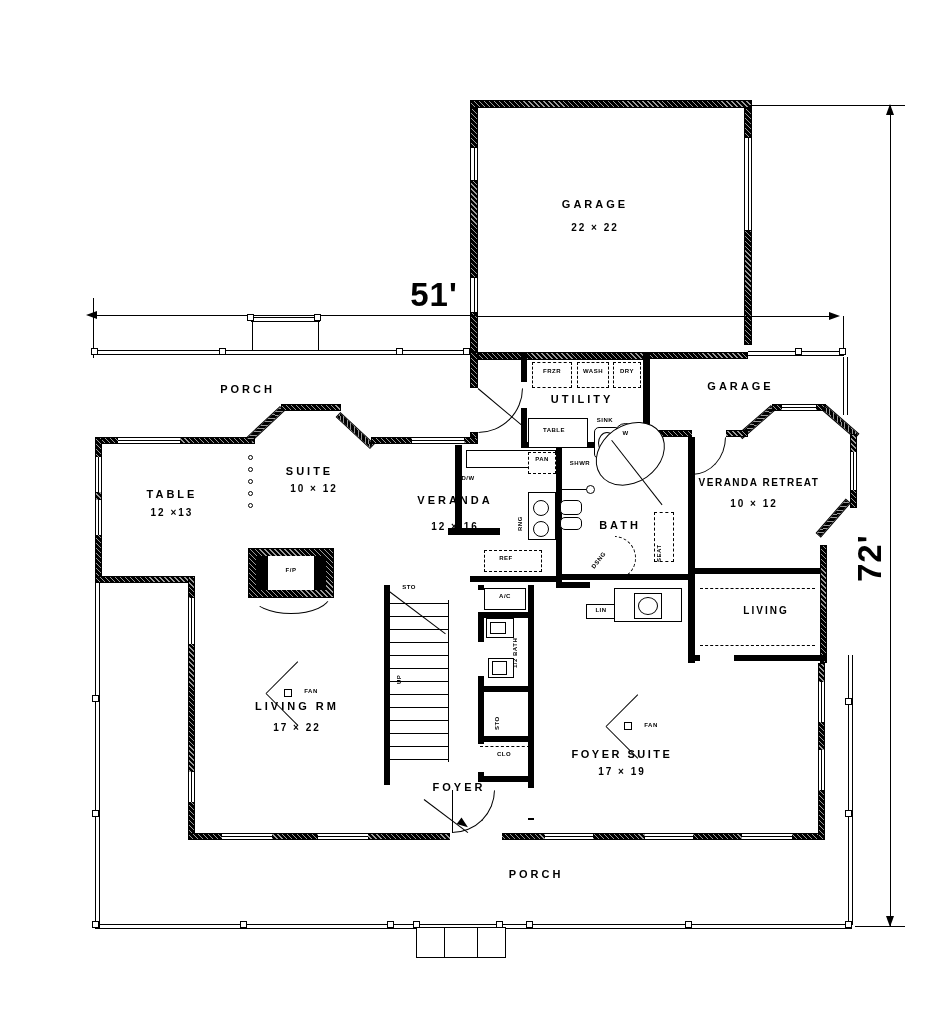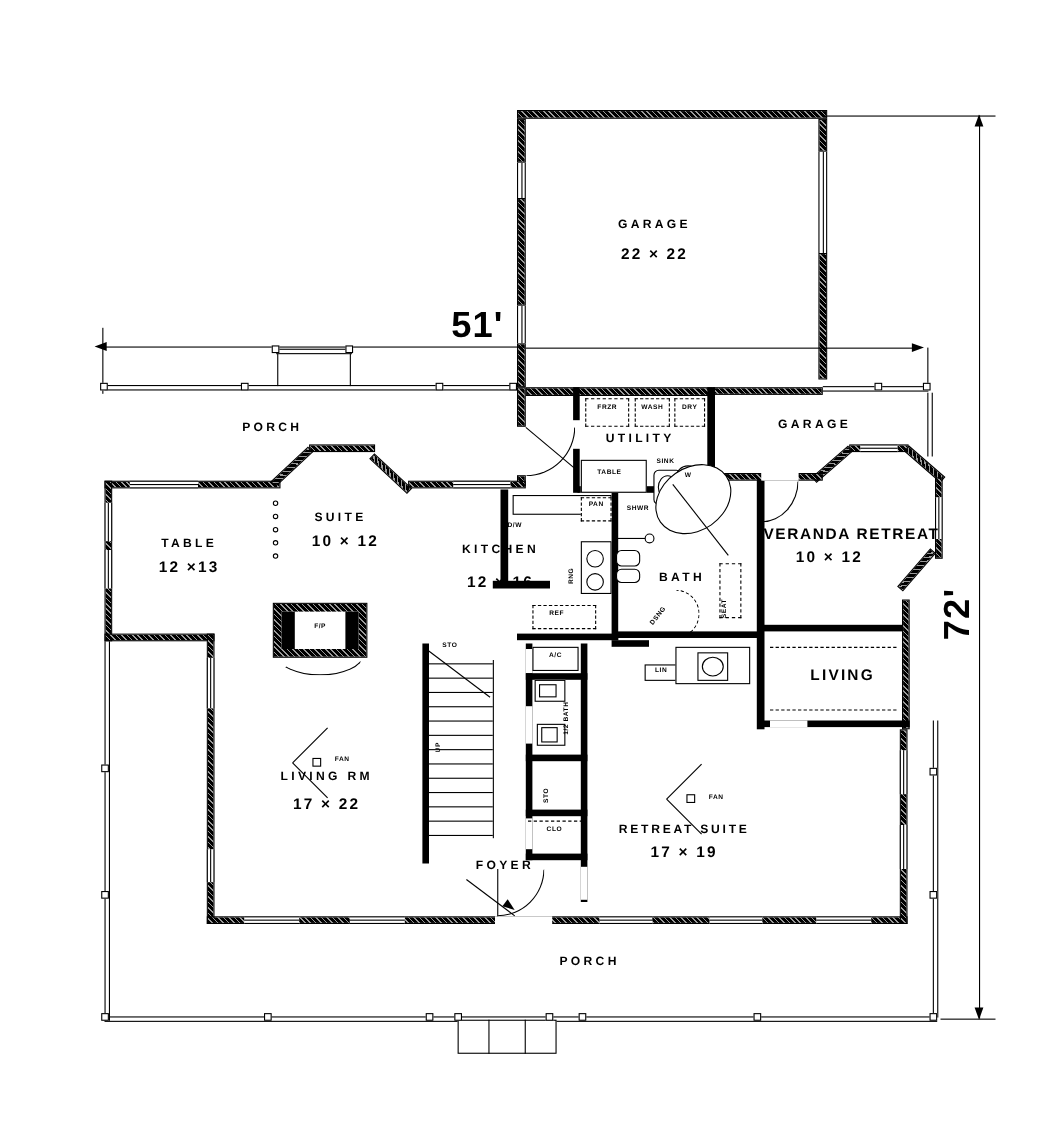--- a/index.html
+++ b/index.html
@@ -20,21 +20,21 @@
   .box{border:1px solid #000;background:#fff;}
   .boxr{border:1px solid #000;border-radius:5px;background:#fff;}
   .dbox{border:1px dashed #000;background:#fff;}
   .dot{border:1px solid #000;border-radius:50%;}
   .circle{border:1.5px solid #000;border-radius:50%;background:#fff;}
   .oval{border:1px solid #000;border-radius:50%;background:#fff;}
   .arc1{border:1px solid transparent;border-right-color:#000;border-bottom-color:#000;border-bottom-right-radius:100%;}
   .harc{border:1px solid transparent;border-bottom-color:#000;border-bottom-left-radius:50% 100%;border-bottom-right-radius:50% 100%;}
   .dcirc{border:1px dashed #000;border-radius:50%;clip-path:inset(0 0 0 52%);}
   .lbl{position:absolute;font-weight:bold;font-size:11px;letter-spacing:3px;text-align:center;white-space:nowrap;z-index:6;}
-  .sz{font-size:14px;letter-spacing:2px;}
+  .sz{font-size:10px;letter-spacing:2px;}
   .tn{font-size:6px;letter-spacing:0.5px;}
   .big{font-size:33px;letter-spacing:1px;}
   .vert{transform:rotate(-90deg);transform-origin:0 0;text-align:left;}
   .ar{position:absolute;width:0;height:0;z-index:4;}
   .ar-l{border-top:4px solid transparent;border-bottom:4px solid transparent;border-right:11px solid #000;}
   .ar-r{border-top:4px solid transparent;border-bottom:4px solid transparent;border-left:11px solid #000;}
   .ar-u{border-left:4px solid transparent;border-right:4px solid transparent;border-bottom:11px solid #000;}
   .ar-d{border-left:4px solid transparent;border-right:4px solid transparent;border-top:11px solid #000;}
 </style>
 </head>
@@ -53,29 +53,29 @@
 
   <div class="lbl" style="left:545px;top:198px;width:100px;">GARAGE</div>
   <div class="lbl sz" style="left:545px;top:222px;width:100px;">22 × 22</div>
   <div class="lbl" style="left:205px;top:383px;width:85px;">PORCH</div>
   <div class="lbl" style="left:693px;top:380px;width:95px;">GARAGE</div>
   <div class="lbl" style="left:546px;top:393px;width:72px;">UTILITY</div>
   <div class="lbl" style="left:272px;top:465px;width:75px;">SUITE</div>
   <div class="lbl sz" style="left:275px;top:483px;width:78px;">10 × 12</div>
   <div class="lbl" style="left:133px;top:488px;width:78px;">TABLE</div>
   <div class="lbl sz" style="left:133px;top:507px;width:78px;">12 ×13</div>
-  <div class="lbl" style="left:413px;top:494px;width:84px;">KITCHEN</div>
+  <div class="lbl" style="left:413px;top:494px;width:84px;">VERANDA</div>
   <div class="lbl sz" style="left:413px;top:521px;width:84px;">12 × 16</div>
   <div class="lbl" style="left:590px;top:519px;width:60px;">BATH</div>
   <div class="lbl sz" style="left:694px;top:477px;width:130px;letter-spacing:1.5px;">VERANDA RETREAT</div>
   <div class="lbl sz" style="left:694px;top:498px;width:120px;">10 × 12</div>
   <div class="lbl sz" style="left:730px;top:605px;width:72px;">LIVING</div>
   <div class="lbl" style="left:248px;top:700px;width:98px;">LIVING RM</div>
   <div class="lbl sz" style="left:252px;top:722px;width:90px;">17 × 22</div>
-  <div class="lbl" style="left:556px;top:748px;width:132px;letter-spacing:2.5px;">RETREAT SUITE</div>
+  <div class="lbl" style="left:556px;top:748px;width:132px;letter-spacing:2.5px;">FOYER SUITE</div>
   <div class="lbl sz" style="left:563px;top:766px;width:118px;">17 × 19</div>
   <div class="lbl" style="left:427px;top:781px;width:64px;">FOYER</div>
   <div class="lbl" style="left:504px;top:868px;width:64px;">PORCH</div>
 
   <div class="lbl tn" style="left:532px;top:368px;width:40px;">FRZR</div>
   <div class="lbl tn" style="left:577px;top:368px;width:32px;">WASH</div>
   <div class="lbl tn" style="left:612px;top:368px;width:30px;">DRY</div>
   <div class="lbl tn" style="left:528px;top:427px;width:52px;">TABLE</div>
   <div class="lbl tn" style="left:586px;top:417px;width:38px;">SINK</div>
   <div class="lbl tn" style="left:614px;top:430px;width:23px;">W</div>

